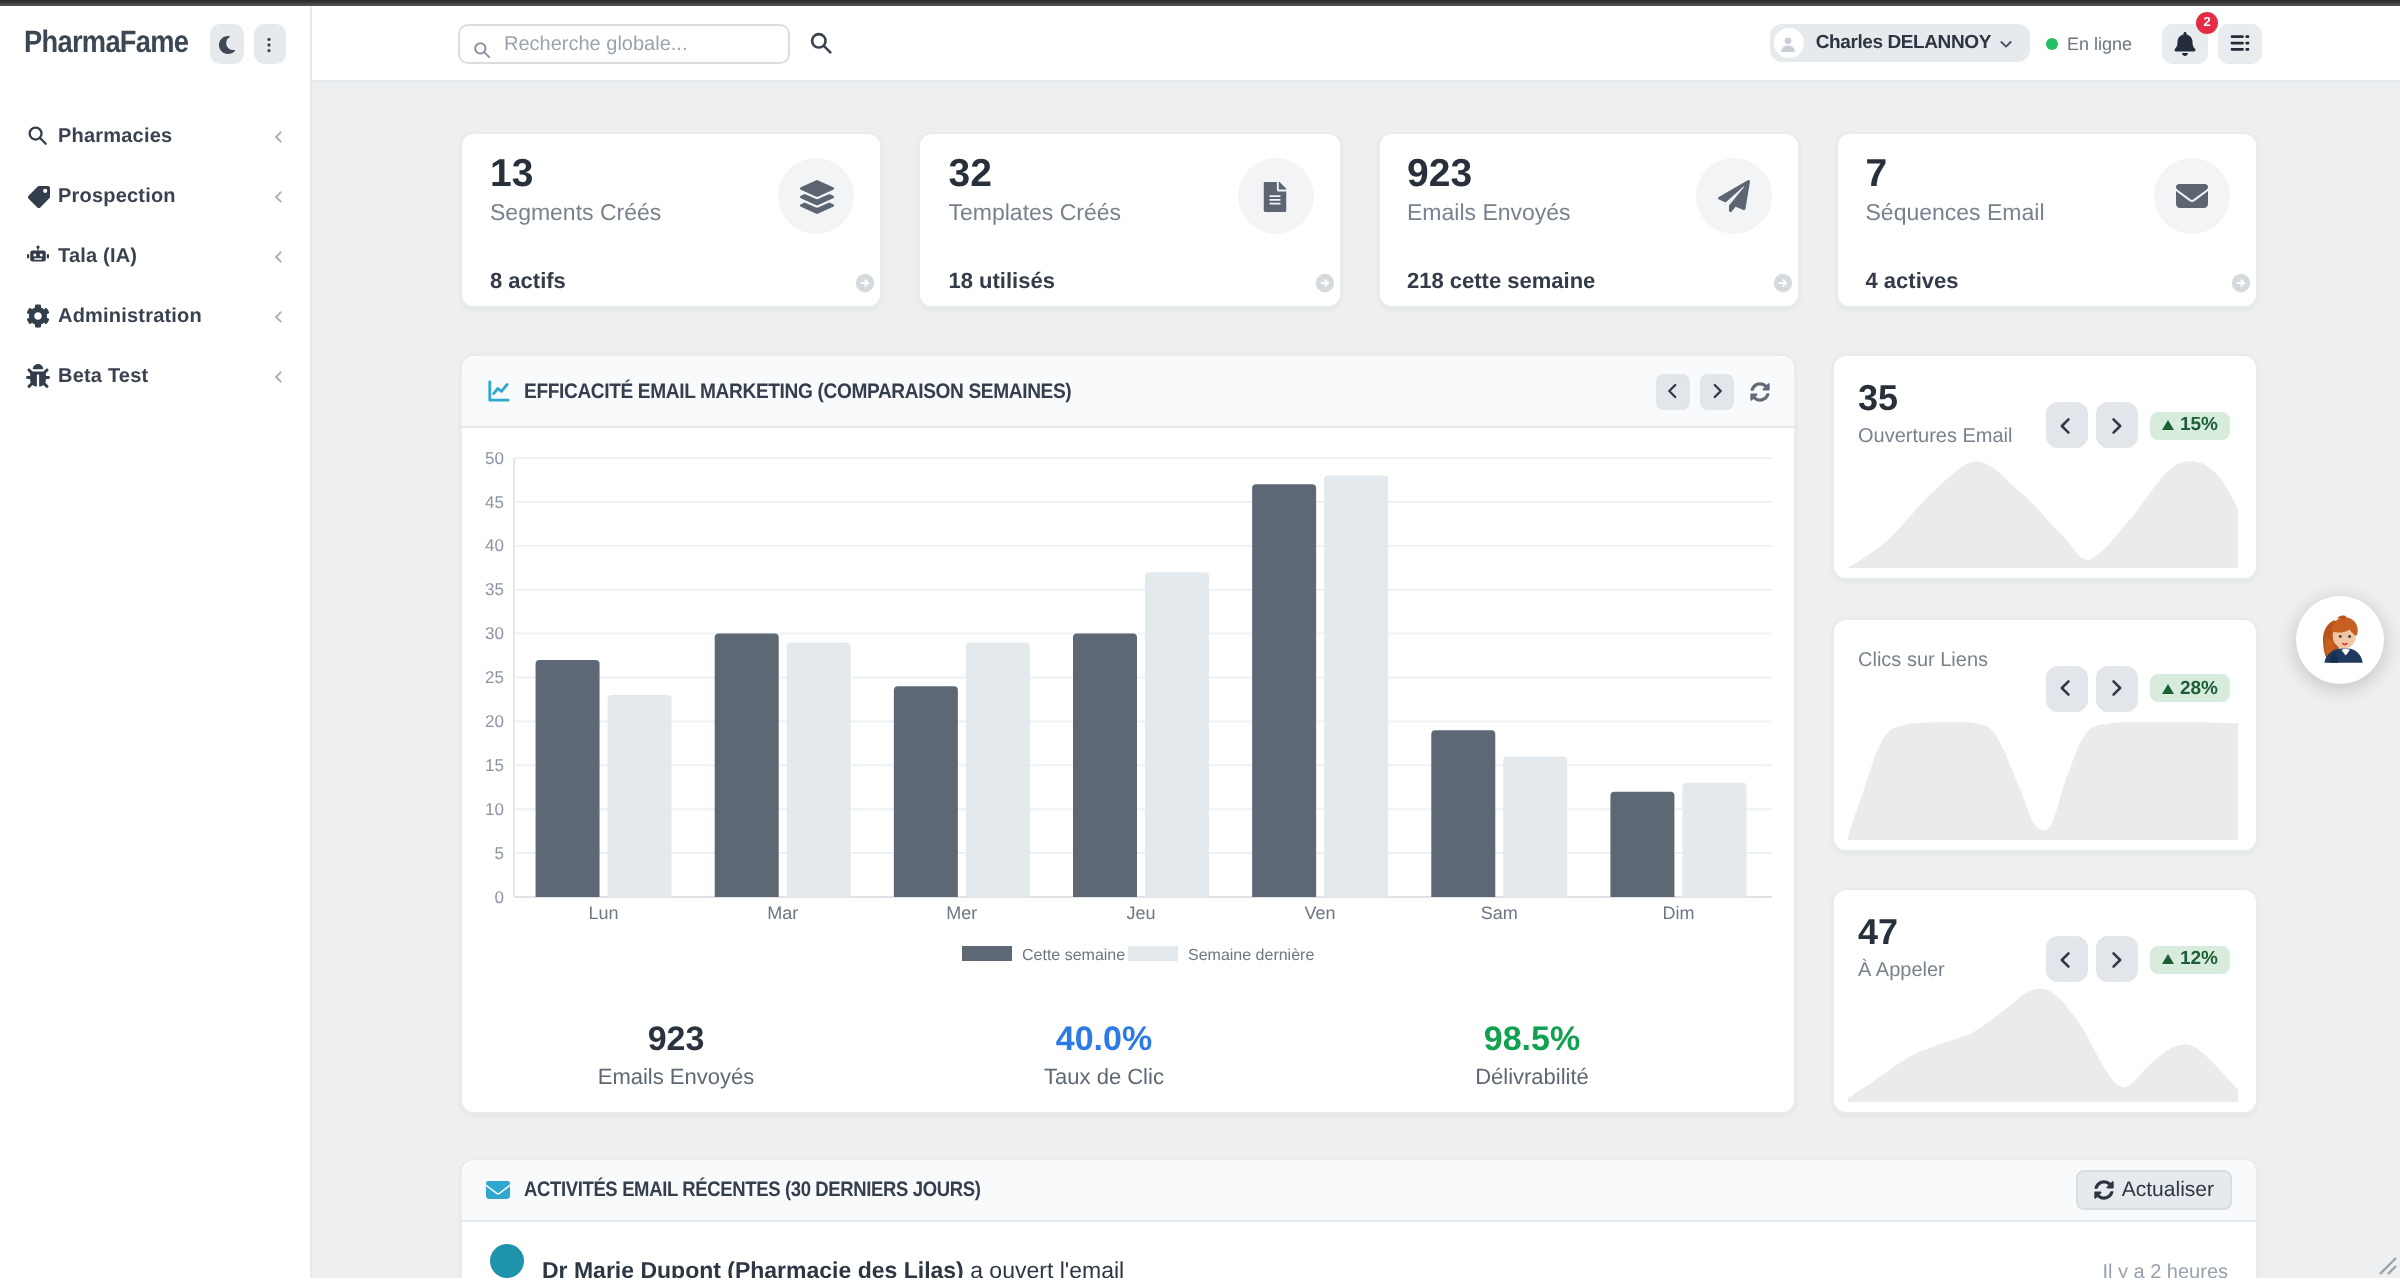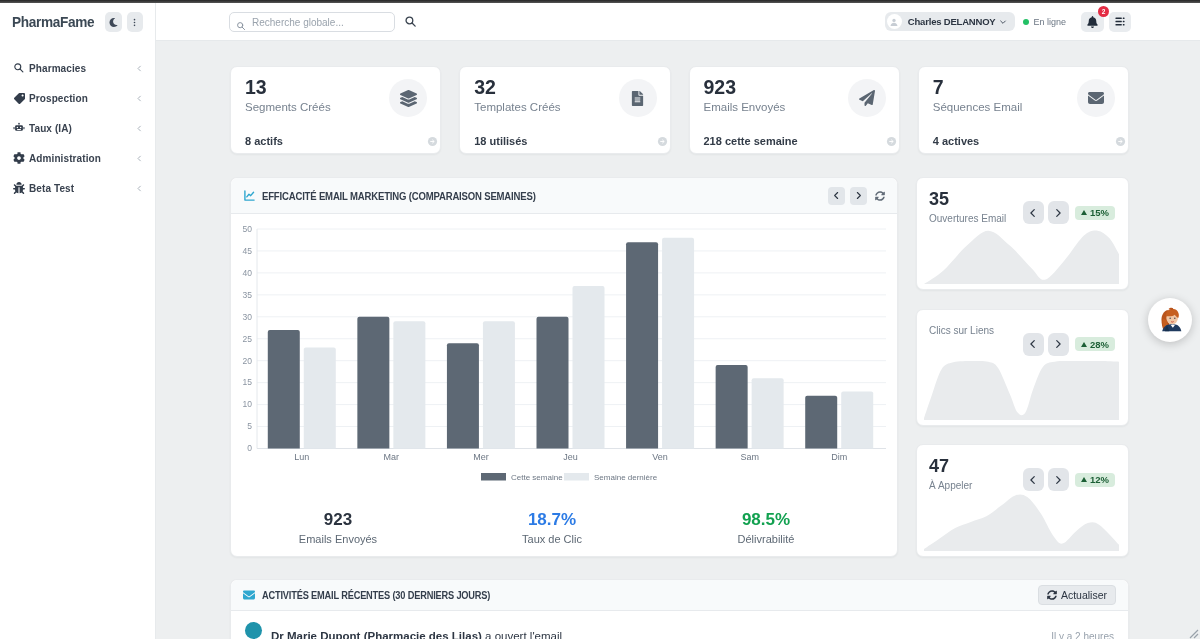--- a/index.html
+++ b/index.html
@@ -152,21 +152,21 @@
             <circle cx="12" cy="3" r="1.6"></circle>
             <rect x="11.3" y="3.8" width="1.4" height="2.6"></rect>
             <rect x="4.2" y="6.4" width="15.6" height="11.2" rx="2.4"></rect>
             <rect x="1" y="10" width="2.2" height="4.6" rx="1.1"></rect>
             <rect x="20.8" y="10" width="2.2" height="4.6" rx="1.1"></rect>
             <circle cx="8.8" cy="11" r="1.5" fill="#fff"></circle>
             <circle cx="15.2" cy="11" r="1.5" fill="#fff"></circle>
             <rect x="8" y="14.2" width="8" height="1.6" rx="0.8" fill="#fff"></rect>
           </svg>
         </span>
-      <span>Taux (IA)</span>
+      <span>Tala (IA)</span>
       <span class="chev">
           <svg width="7" height="7" viewBox="0 0 24 24" fill="none" stroke="currentColor" stroke-width="3.4" stroke-linecap="round" stroke-linejoin="round">
             <path d="M15 4l-8 8 8 8"></path>
           </svg>
         </span>
     </div>
     <div class="nav-item">
       <span class="nicon">
           <svg width="12" height="12" viewBox="0 0 512 512" fill="currentColor">
             <path d="M487.4 315.7l-42.6-24.6c4.3-23.2 4.3-47 0-70.2l42.6-24.6c4.9-2.8 7.1-8.6 5.5-14-11.1-35.6-30-67.8-54.7-94.6-3.8-4.1-10-5.1-14.8-2.3L380.8 110c-17.9-15.4-38.5-27.3-60.8-35.1V25.8c0-5.6-3.9-10.5-9.4-11.7-36.7-8.2-74.3-7.8-109.2 0-5.5 1.2-9.4 6.1-9.4 11.7V75c-22.2 7.9-42.8 19.8-60.8 35.1L88.7 85.5c-4.9-2.8-11-1.9-14.8 2.3-24.7 26.7-43.6 58.9-54.7 94.6-1.7 5.4.6 11.2 5.5 14L67.3 221c-4.3 23.2-4.3 47 0 70.2l-42.6 24.6c-4.9 2.8-7.1 8.6-5.5 14 11.1 35.6 30 67.8 54.7 94.6 3.8 4.1 10 5.1 14.8 2.3l42.6-24.6c17.9 15.4 38.5 27.3 60.8 35.1v49.2c0 5.6 3.9 10.5 9.4 11.7 36.7 8.2 74.3 7.8 109.2 0 5.5-1.2 9.4-6.1 9.4-11.7v-49.2c22.2-7.9 42.8-19.8 60.8-35.1l42.6 24.6c4.9 2.8 11 1.9 14.8-2.3 24.7-26.7 43.6-58.9 54.7-94.6 1.5-5.5-.7-11.3-5.6-14.1zM256 336c-44.1 0-80-35.9-80-80s35.9-80 80-80 80 35.9 80 80-35.9 80-80 80z"></path>
@@ -407,21 +407,21 @@
             <rect x="333" y="259" width="25" height="7.5" fill="#e4e9ed"></rect>
             <text x="363" y="266" font-size="8" fill="#6d7784">Semaine dernière</text>
           </svg>
       </div>
       <div class="kpi-row">
         <div class="kpi">
           <div class="kpi-value" style="color: rgb(43, 51, 63);">923</div>
           <div class="kpi-label">Emails Envoyés</div>
         </div>
         <div class="kpi">
-          <div class="kpi-value" style="color: rgb(44, 123, 229);">18.7%</div>
+          <div class="kpi-value" style="color: rgb(44, 123, 229);">40.0%</div>
           <div class="kpi-label">Taux de Clic</div>
         </div>
         <div class="kpi">
           <div class="kpi-value" style="color: rgb(18, 161, 80);">98.5%</div>
           <div class="kpi-label">Délivrabilité</div>
         </div>
       </div>
     </div>
     <div class="right-col">
       <div class="card spark-card">

